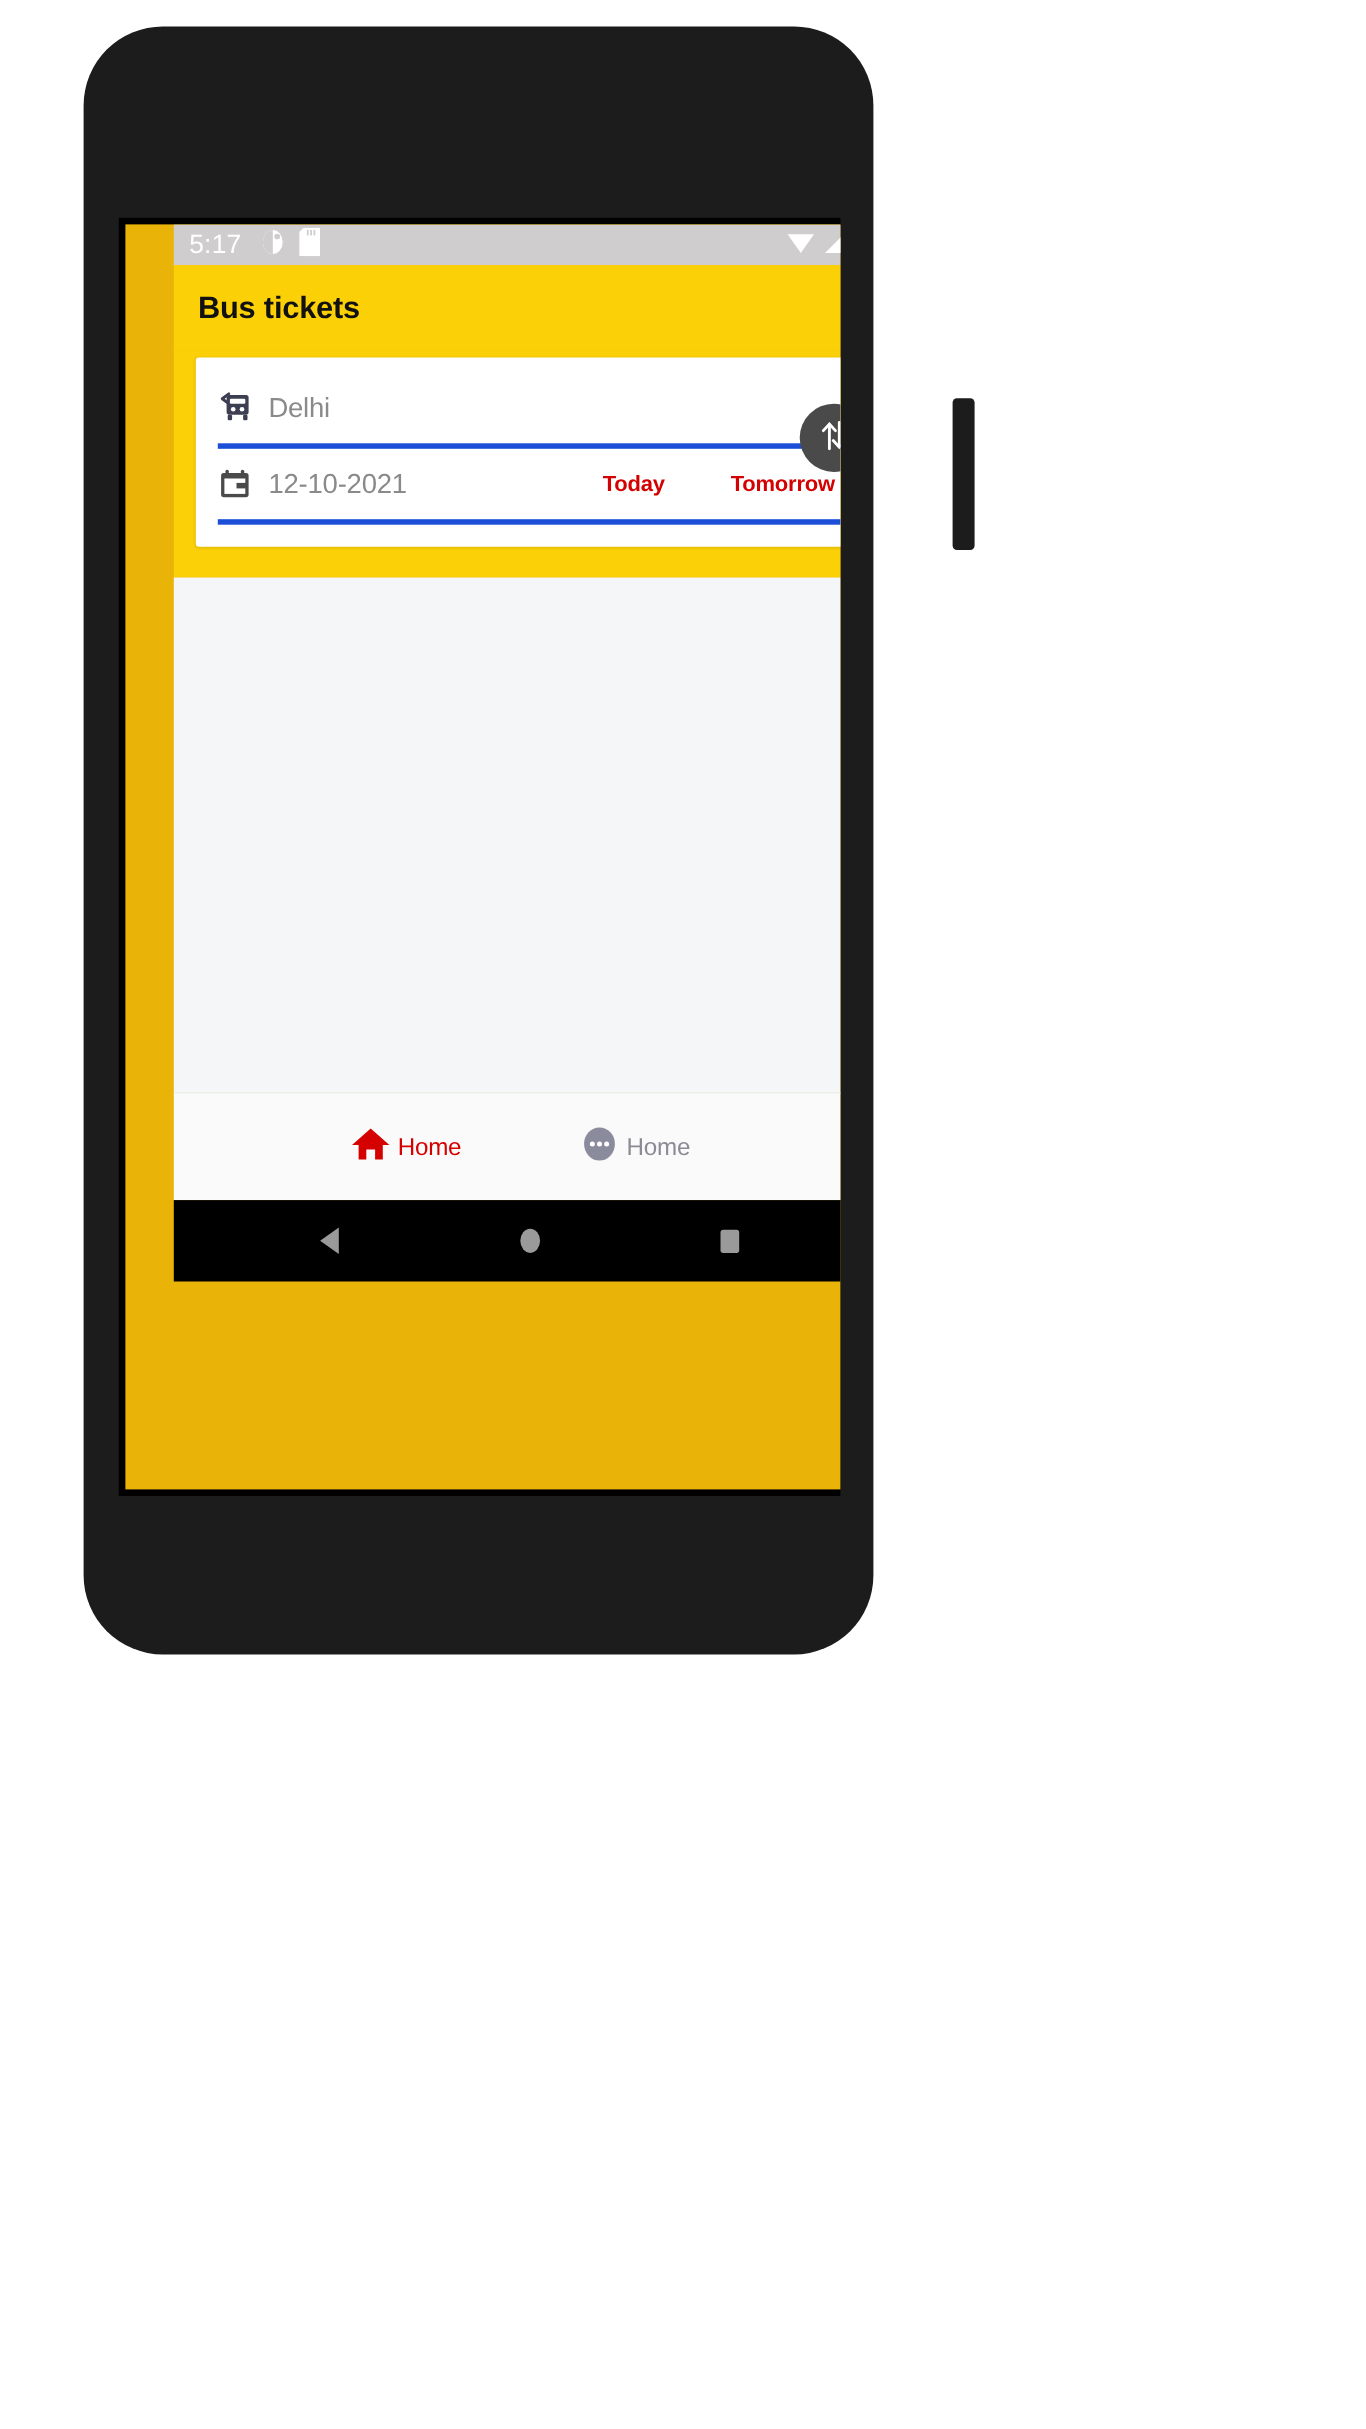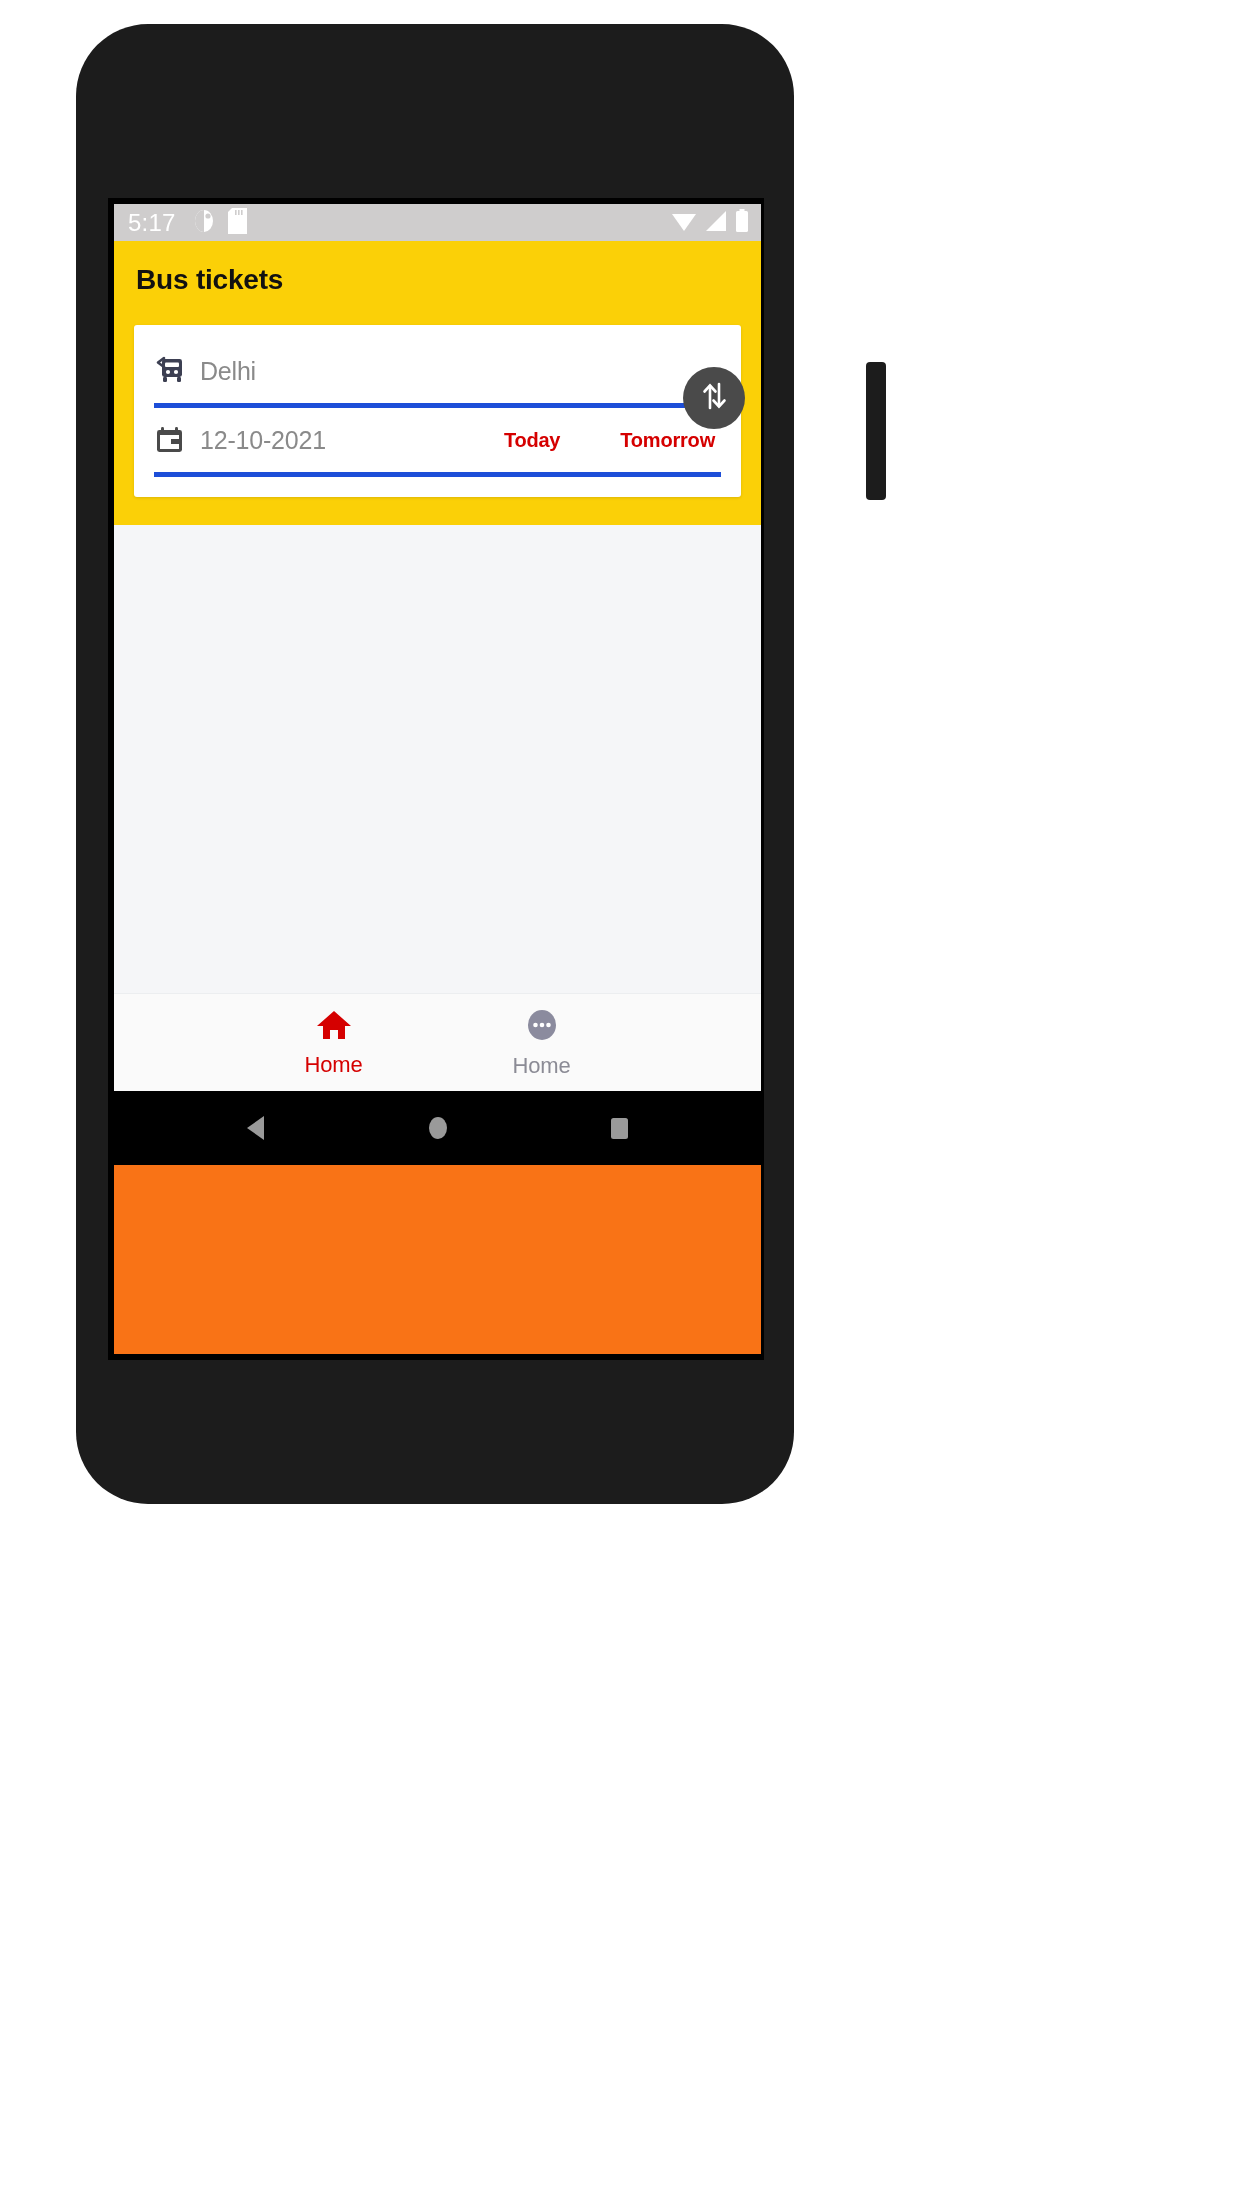--- a/index.html
+++ b/index.html
@@ -50,22 +50,23 @@
     height: 1162px;
     background: #000000;
     overflow: hidden;
   }
   #screen-inner {
     position: absolute;
     left: 6px;
     top: 6px;
     width: 647px;
     height: 1150px;
-    background: #f97316;
+    background: #eab308;
     overflow: hidden;
+    padding-left: 44px;
   }
 
   
   #status-bar {
     height: 37px;
     background: #cfcdcd;
     display: flex;
     align-items: center;
     padding: 0 12px 0 14px;
     box-sizing: border-box;
@@ -209,21 +210,20 @@
     background: #fafafa;
     border-top: 1px solid #eceef0;
     display: flex;
     align-items: center;
     justify-content: center;
     gap: 88px;
     box-sizing: border-box;
   }
   .nav-item {
     display: flex;
-    flex-direction: column;
     align-items: center;
     gap: 6px;
     width: 120px;
     cursor: pointer;
   }
   .nav-label { font-size: 22px; letter-spacing: -0.2px; }
   .nav-item.active .nav-label { color: #d50000; }
   .nav-item.inactive .nav-label { color: #8b8b95; }
 
   

